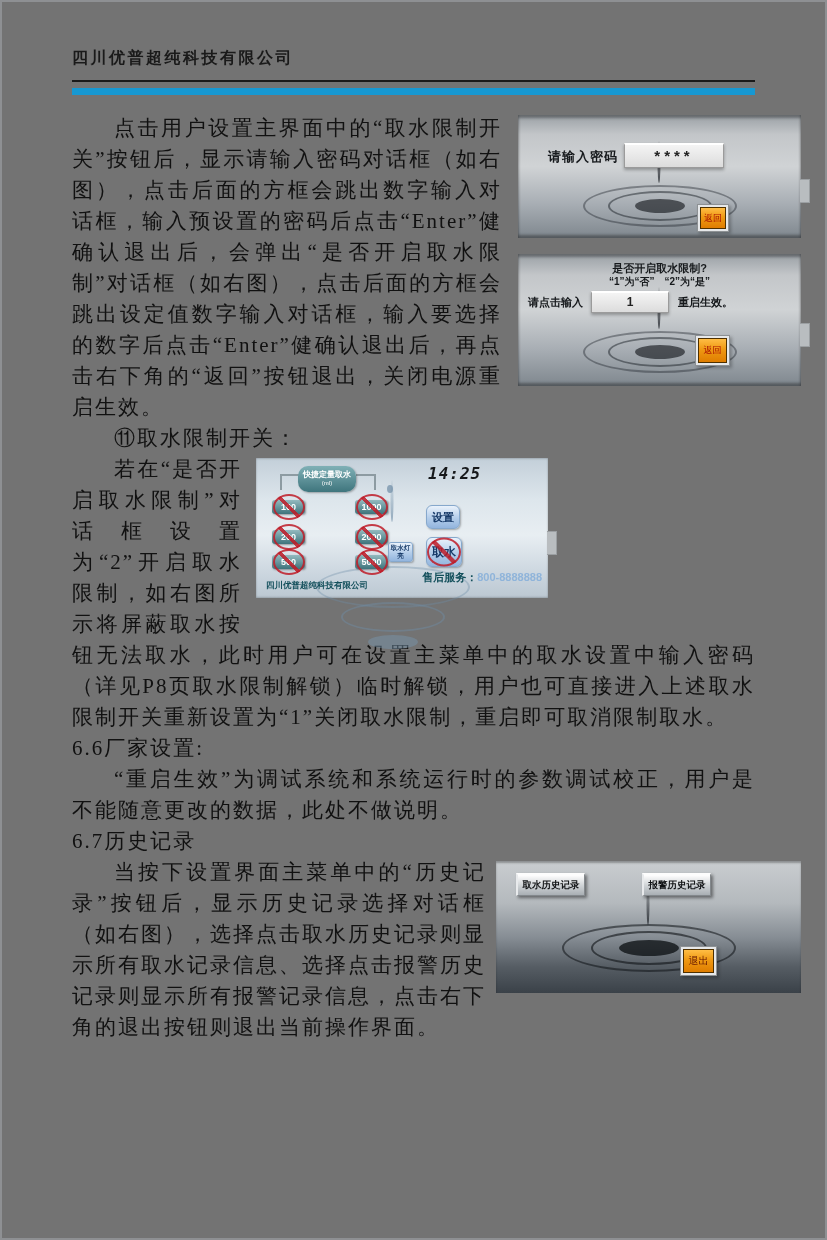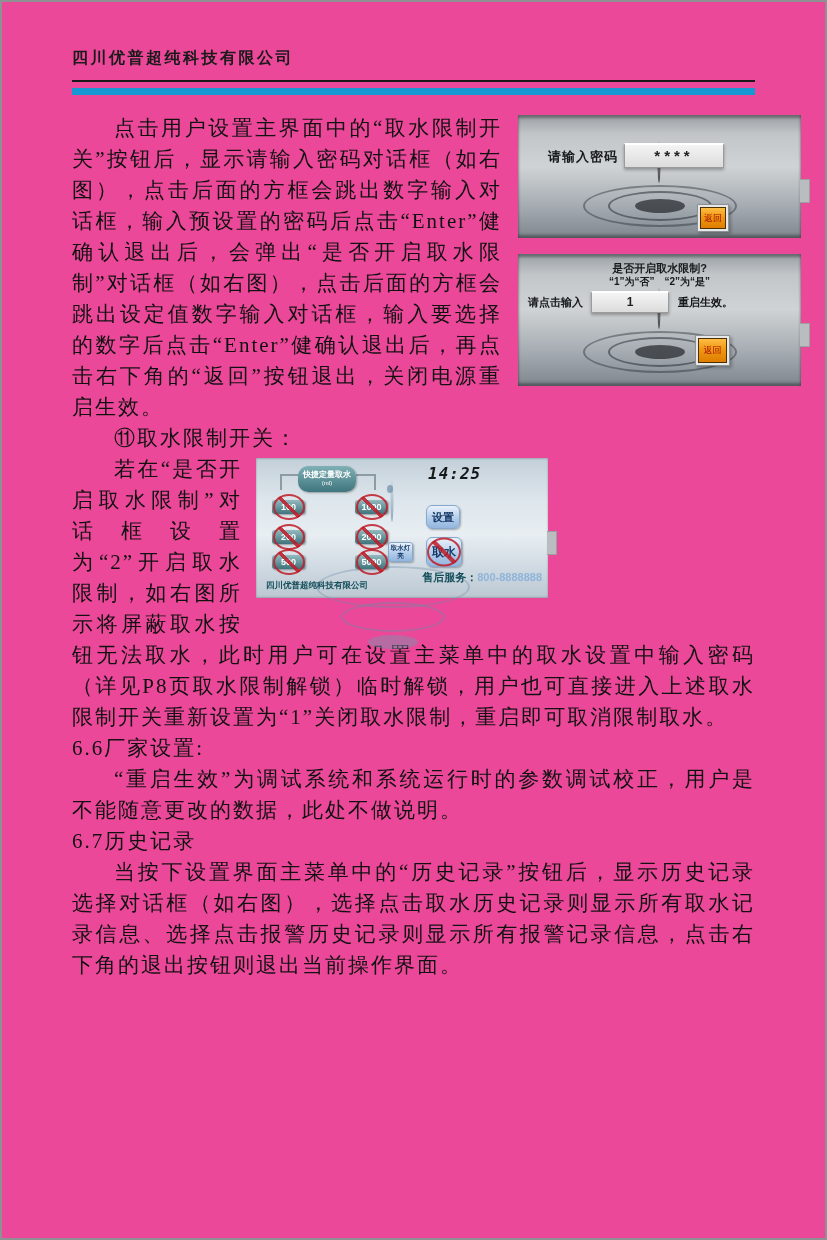--- a/index.html
+++ b/index.html
@@ -1,17 +1,17 @@
 <!DOCTYPE html>
 <html><head>
 <meta charset="utf-8">
 <style>
   html,body{margin:0;padding:0;background:#e9e9e9;}
   .page{position:relative;width:827px;height:1240px;box-sizing:border-box;margin:0 auto;
-        background:#ec4899;border:2px solid #8e9093;
+        background:#737373;border:2px solid #8e9093;
         padding:46px 70px 0 70px;
         font-family:"Liberation Serif","DejaVu Serif",serif;color:#111;}
   
   .company{font-family:"Liberation Sans","DejaVu Sans",sans-serif;font-weight:bold;
            font-size:16px;letter-spacing:2.5px;color:#1a1a1a;}
   .company-rule{height:0;border-bottom:2px solid #1a1a1a;margin-top:11px;}
   .doc-title{font-size:34px;letter-spacing:16px;margin-top:12px;color:#000;}
   .title-bar{height:7px;margin-top:6px;}
   
   .body-text{margin-top:18px;font-size:21px;line-height:31px;letter-spacing:2px;
@@ -199,19 +199,33 @@
         <span class="foot-right"><span>售后服务：</span><span class="phone">800-8888888</span></span>
         <i class="side-tab"></i>
       </div>
     </div>
 
     <p class="indent">若在“是否开启取水限制”对话框设置为“2”开启取水限制，如右图所示将屏蔽取水按钮无法取水，此时用户可在设置主菜单中的取水设置中输入密码（详见P8页取水限制解锁）临时解锁，用户也可直接进入上述取水限制开关重新设置为“1”关闭取水限制，重启即可取消限制取水。</p>
     <p>6.6厂家设置:</p>
     <p class="indent">“重启生效”为调试系统和系统运行时的参数调试校正，用户是不能随意更改的数据，此处不做说明。</p>
     <p>6.7历史记录</p>
 
+    <div class="float-img4">
+      <div class="screen s4">
+        <span class="ripple">
+          <i class="r1"></i>
+            <i class="r2"></i>
+            <i class="r3"></i>
+            <i class="stem"></i>
+            <i class="drop"></i>
+        </span>
+        <span class="btn-silver hb1">取水历史记录</span>
+        <span class="btn-silver hb2">报警历史记录</span>
+        <span class="btn-orange">退出</span>
+      </div>
+    </div>
 
     <p class="indent">当按下设置界面主菜单中的“历史记录”按钮后，显示历史记录选择对话框（如右图），选择点击取水历史记录则显示所有取水记录信息、选择点击报警历史记录则显示所有报警记录信息，点击右下角的退出按钮则退出当前操作界面。</p>
 
     <div class="clear"></div>
   </div>
 
 </div>
 
 </body></html>

